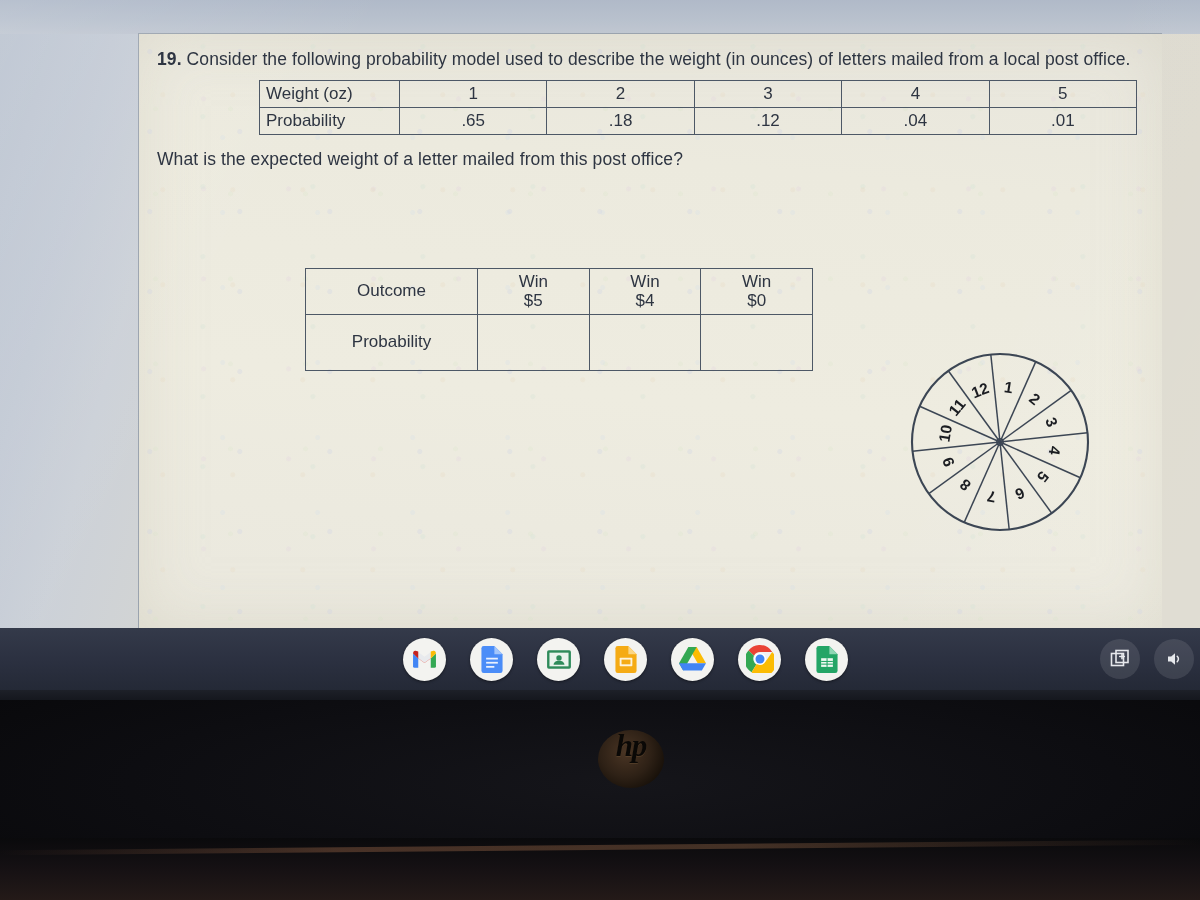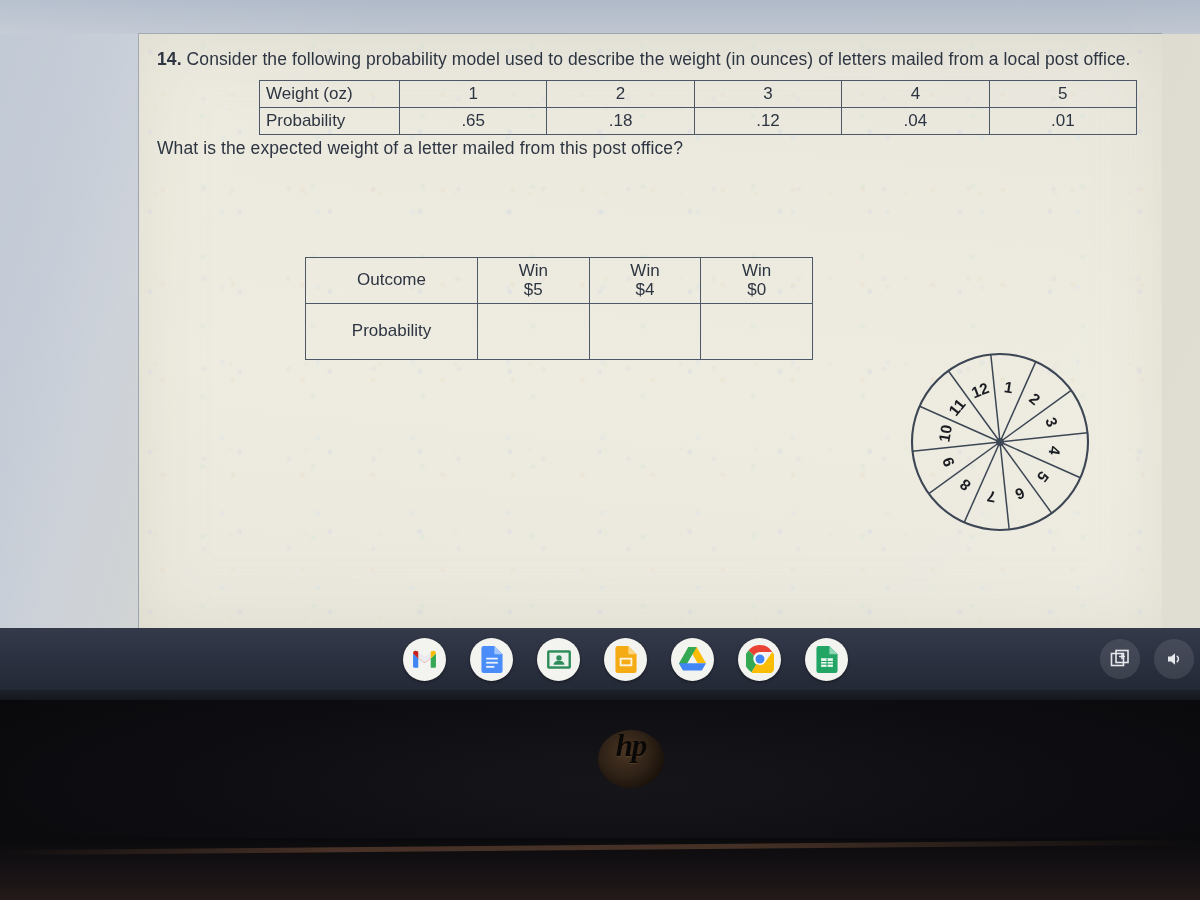--- a/index.html
+++ b/index.html
@@ -100,21 +100,21 @@
   }
   .lbl-cell { text-align: left; }
   .ctr { text-align: center; }
 
   
   #q11-table-wrap { margin: 9px 0 2px 102px; }
   #q11-table { width: 878px; }
   #q11-table td { height: 27px; }
   #q11-table .c0 { width: 140px; }
 
-  #q11-followup { margin-top: 2px; }
+  #q11-followup { margin-top: 13px; }
 
   
   #q12-block { margin-top: 96px; }
   #q12-parta { margin: 26px 0 0 110px; font-size: 17px; }
 
   #q12-table-wrap { margin: 12px 0 0 148px; }
   #q12-table { width: 508px; padding-left: 20px; }
   #q12-table td.hdr { height: 46px; text-align: center; }
   #q12-table td.prob { height: 56px; }
   #q12-table .c0 { width: 172px; text-align: center; }
@@ -234,21 +234,21 @@
 
 <div id="photo">
 
   <div id="screen">
     <div id="wallpaper"></div>
     <div id="topband"></div>
 
     <div id="doc">
 
       <div class="qtext">
-        <span class="qnum">14.</span><span> Consider the following probability model used to describe the weight (in ounces) of letters mailed from a local post office.</span>
+        <span class="qnum">19.</span><span> Consider the following probability model used to describe the weight (in ounces) of letters mailed from a local post office.</span>
       </div>
 
       <div id="q11-table-wrap">
         <table class="grid" id="q11-table">
           <tbody>
               <tr>
             <td class="c0 lbl-cell">Weight (oz)</td>
             <td class="ctr">1</td>
             <td class="ctr">2</td>
             <td class="ctr">3</td>

